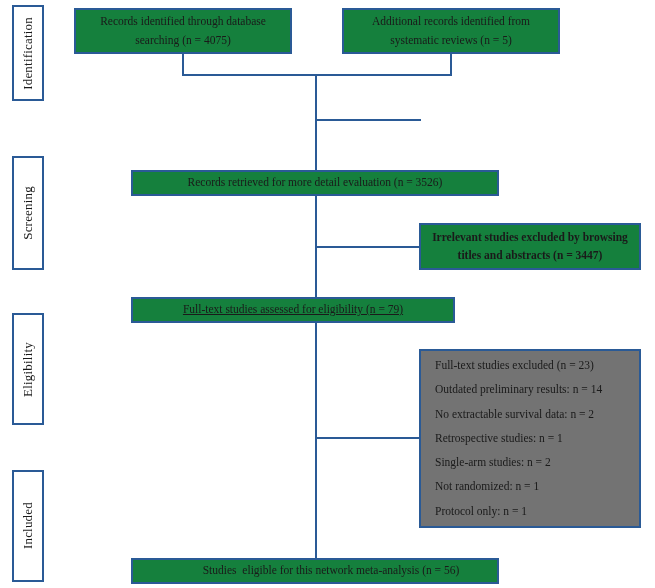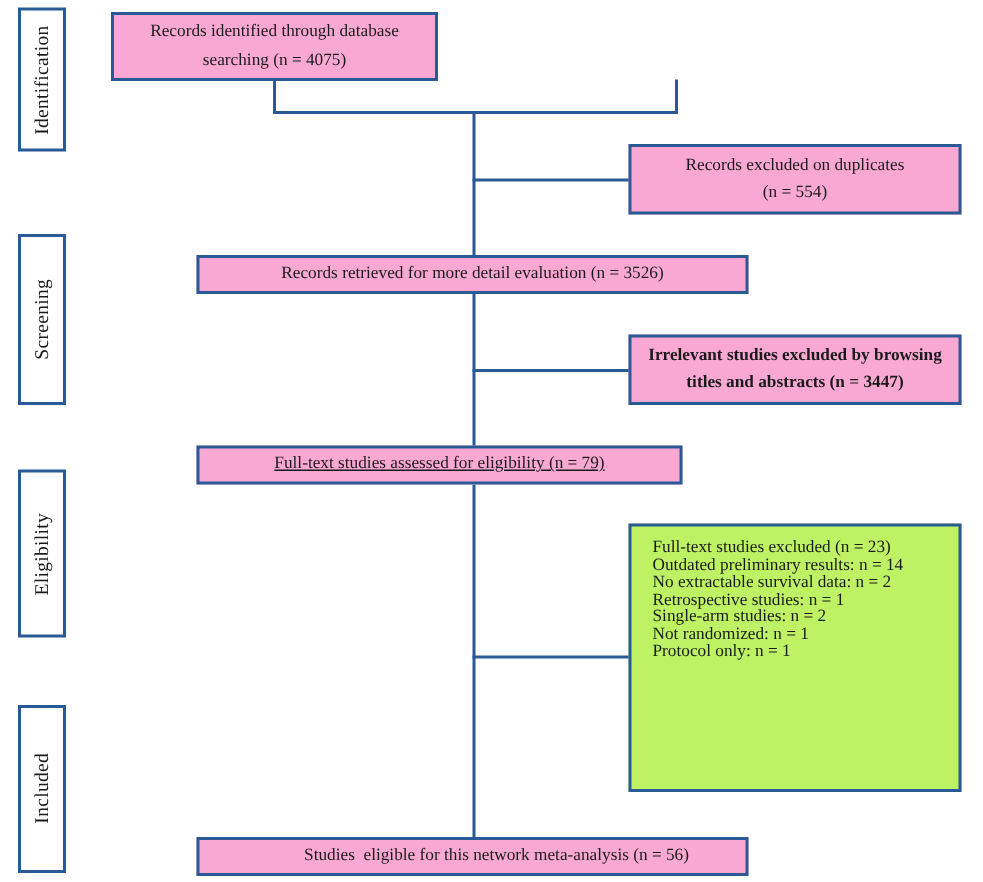--- a/index.html
+++ b/index.html
@@ -12,21 +12,21 @@
     width: 655px;
     height: 588px;
     background: #ffffff;
     font-family: "Liberation Serif", "DejaVu Serif", serif;
     overflow: hidden;
   }
   .box {
     position: absolute;
     box-sizing: border-box;
     border: 2px solid #2a5a96;
-    background: #f9a8d4;
+    background: #15803d;
     display: flex;
     flex-direction: column;
     align-items: center;
     justify-content: center;
     color: #1a1a1a;
     font-size: 11.5px;
     line-height: 1.0;
     text-align: center;
     z-index: 3;
   }
@@ -50,24 +50,25 @@
     transform: rotate(180deg);
     font-size: 13px;
     color: #1a1a1a;
     letter-spacing: 0.2px;
     white-space: nowrap;
   }
   .excl-box {
     position: absolute;
     box-sizing: border-box;
     border: 2px solid #2a5a96;
-    background: #bef264;
+    background: #737373;
     padding: 9px 0 9px 14px;
     display: flex;
     flex-direction: column;
+    justify-content: space-between;
     z-index: 3;
   }
   .excl-box .eline {
     display: block;
     font-size: 11.5px;
     color: #1a1a1a;
     text-align: left;
     white-space: pre;
     line-height: 1.0;
   }
@@ -116,25 +117,25 @@
 
   <div class="conn v" style="left:315px; top:323px; height:236px;"></div>
 
   <div class="conn h" style="left:315px; top:437px; width:106px;"></div>
 
   <div class="box" style="left:74px; top:8px; width:218px; height:46px;">
     <span class="line">Records identified through database</span>
     <span class="line">searching (n = 4075)</span>
   </div>
 
+  <div class="box" style="left:342px; top:8px; width:218px; height:46px;">
+    <span class="line">Additional records identified from</span>
+    <span class="line">systematic reviews (n = 5)</span>
+  </div>
 
-  <div class="box" style="left:419px; top:96px; width:222px; height:47px;">
-    <span class="line">Records excluded on duplicates</span>
-    <span class="line">(n = 554)</span>
-  </div>
 
   <div class="box" style="left:131px; top:170px; width:368px; height:26px;">
     <span class="line">Records retrieved for more detail evaluation (n = 3526)</span>
   </div>
 
   <div class="box" style="left:419px; top:223px; width:222px; height:47px;font-weight:bold;">
     <span class="line">Irrelevant studies excluded by browsing</span>
     <span class="line">titles and abstracts (n = 3447)</span>
   </div>
 

